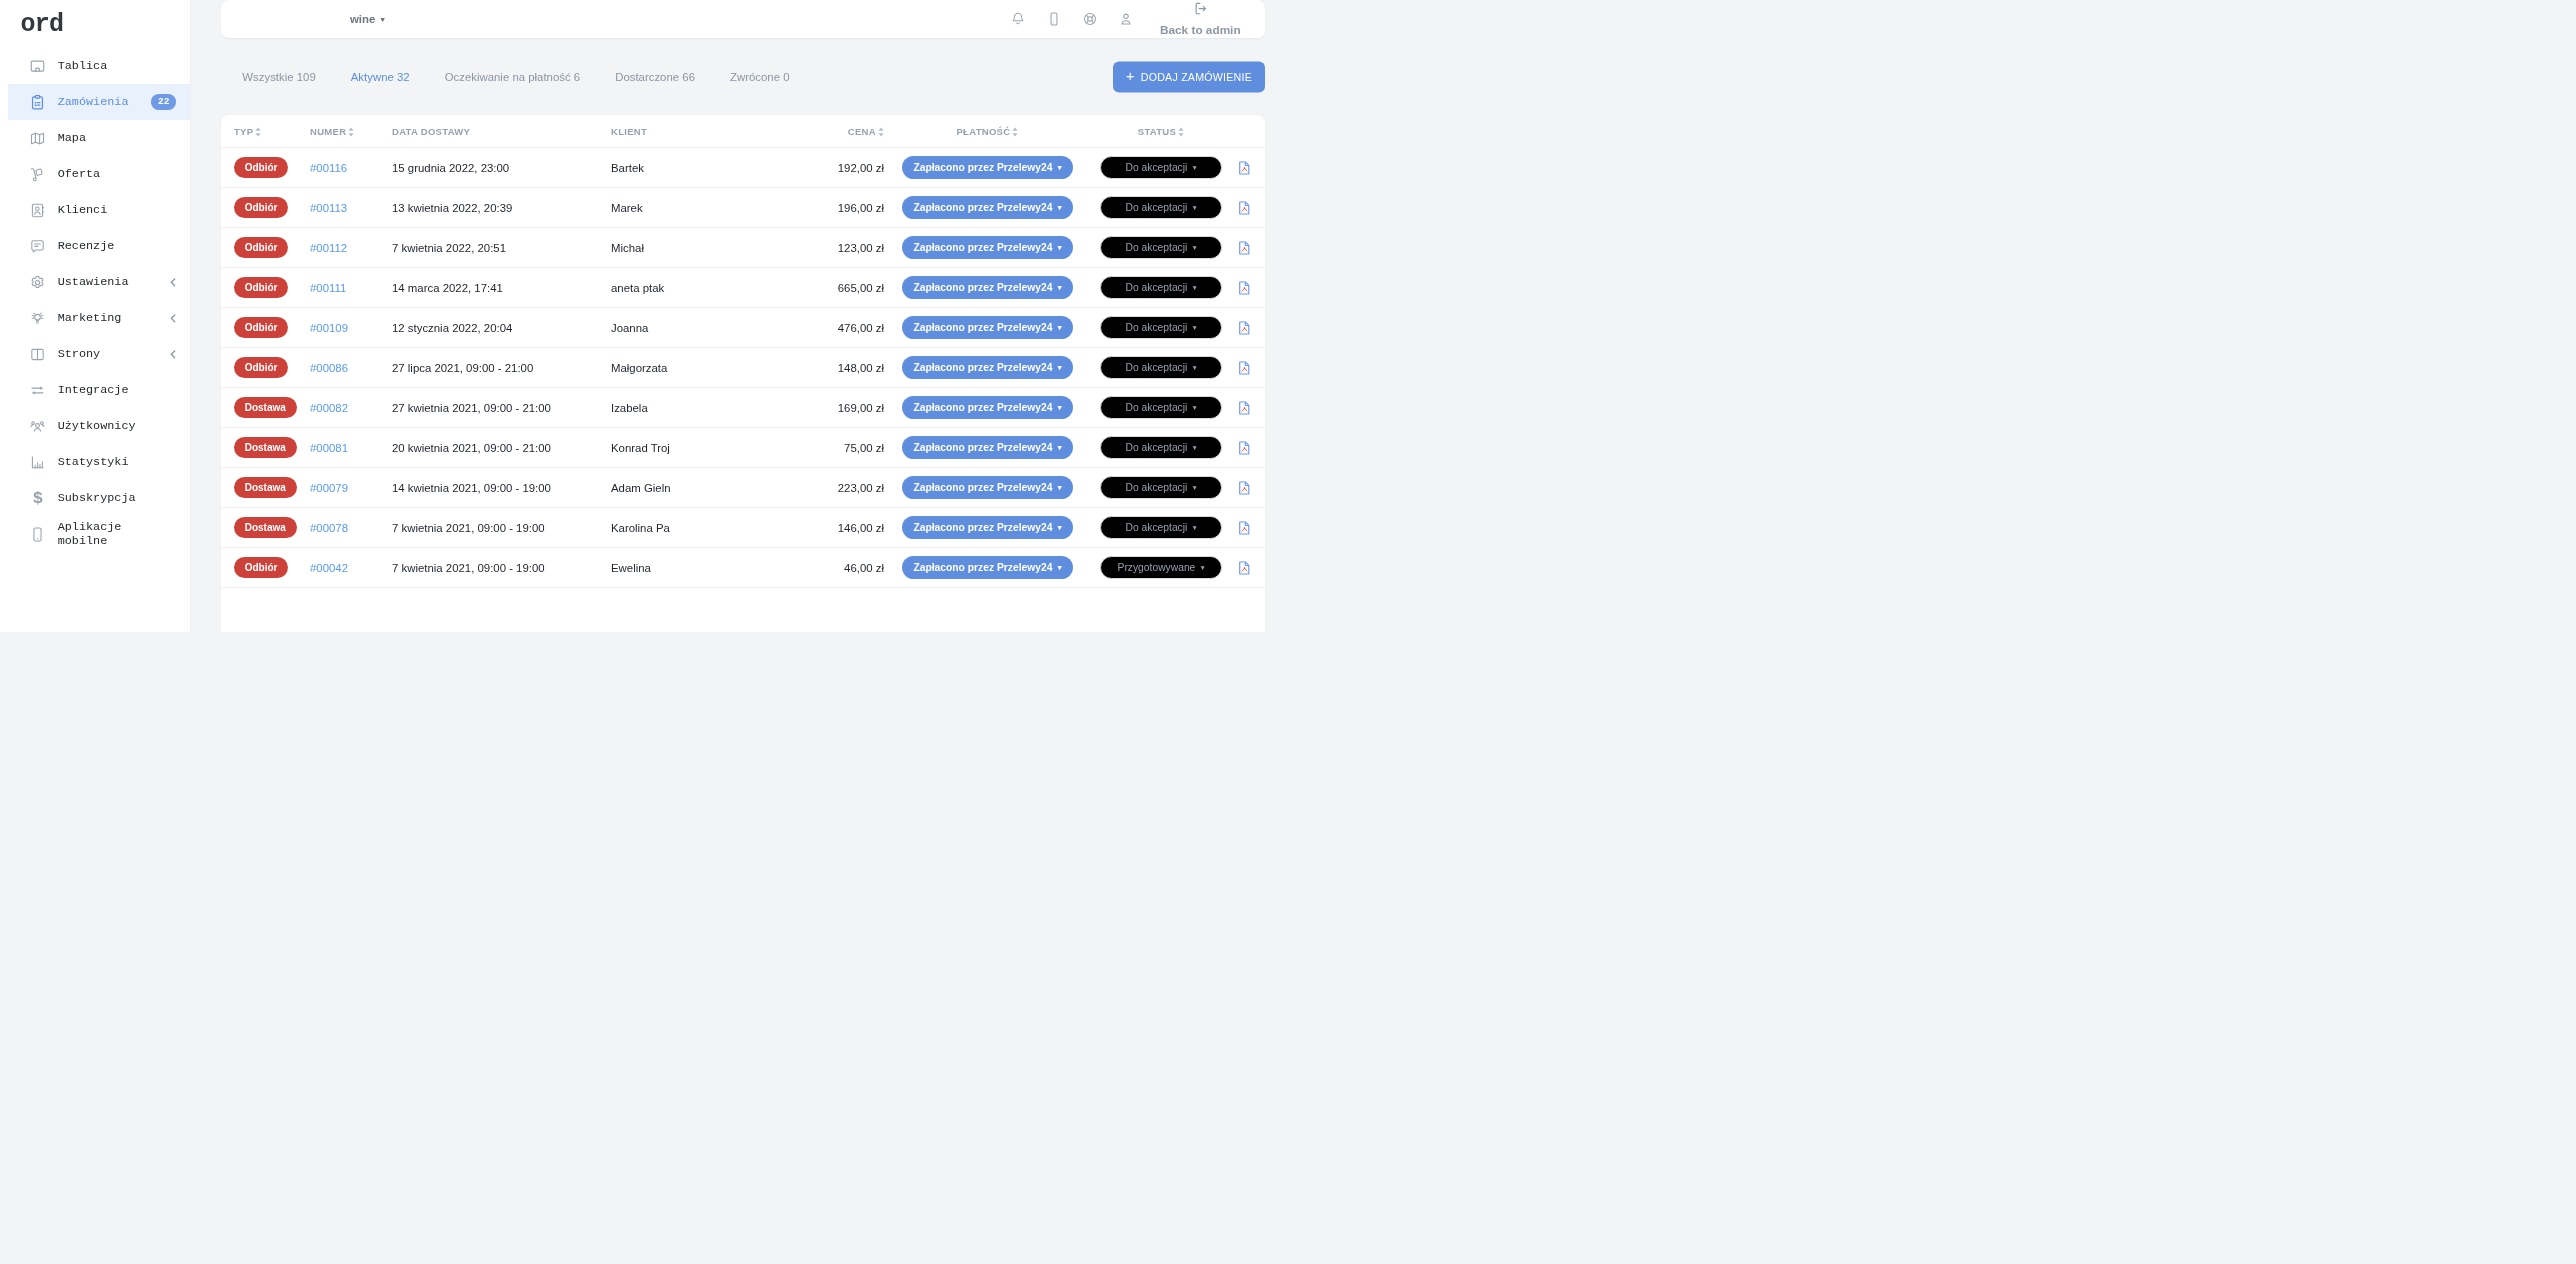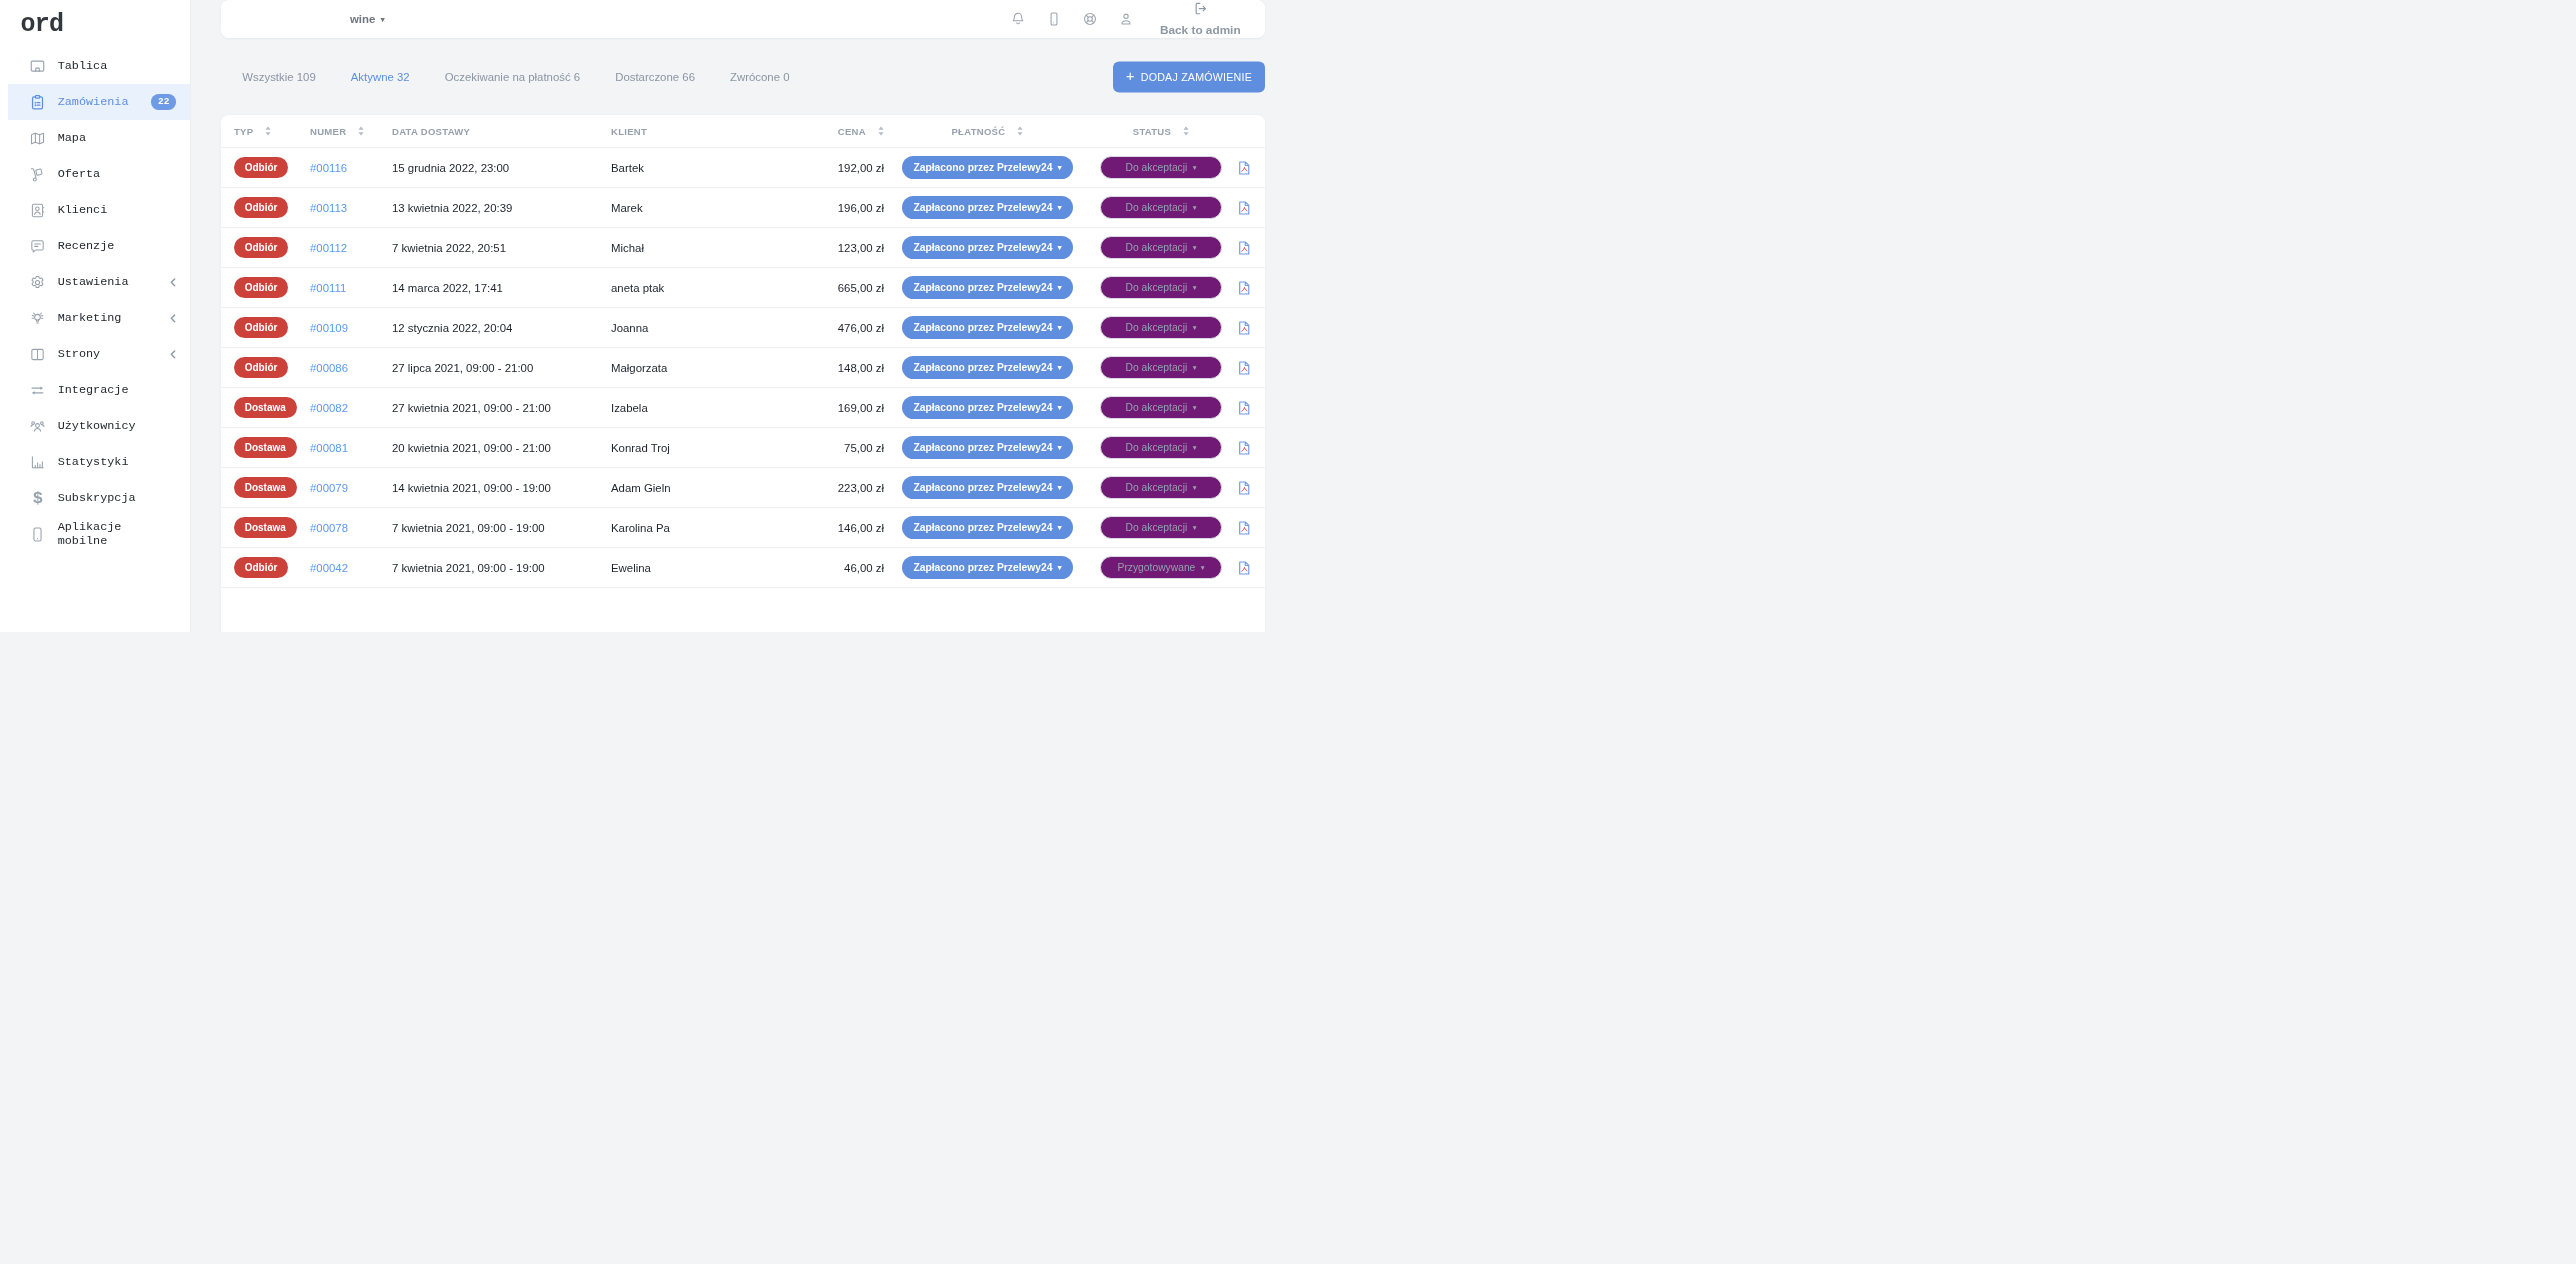--- a/index.html
+++ b/index.html
@@ -113,41 +113,41 @@
   
   .thead,.trow{
     display:grid;
     grid-template-columns:76px 82px 219px 166px 107px 207px 140px 20.6px;
     align-items:center;padding:0 13px;
   }
   .thead{
     height:33px;border-bottom:0.8px solid var(--divider);
     color:#97a1ae;font-size:9.5px;font-weight:700;letter-spacing:0.3px;
   }
-  .th{display:flex;align-items:flex-start;gap:12px;}
+  .th{display:flex;align-items:flex-end;gap:2px;}
   .th.right{justify-content:flex-end;}
   .th.center{justify-content:center;}
   .sorter{color:#b3bcc7;display:flex;}
   .trow{height:40px;border-bottom:0.8px solid var(--divider);font-size:11.4px;color:var(--dark);}
   .type-badge{
     display:inline-block;background:var(--badge-red);color:#fff;
     font-size:10px;font-weight:700;padding:4.6px 10.7px;border-radius:11.4px;line-height:1.15;
   }
   .order-link{color:var(--link-blue);text-decoration:none;cursor:pointer;}
   .c-price{text-align:right;}
   .c-pay,.c-status{display:flex;justify-content:center;}
   .pay-btn{
     background:var(--accent-blue);color:#fff;border:none;border-radius:11.4px;
     height:23px;padding:0 11.4px;font-size:10.3px;font-weight:700;
     display:flex;align-items:center;gap:5.3px;cursor:pointer;white-space:nowrap;
     font-family:"Liberation Sans", sans-serif;
   }
   .pay-btn .caret{font-size:7.6px;}
   .status-btn{
-    background:#701a75;color:#95a0ac;border:0.8px solid #d8dde3;border-radius:11.4px;
+    background:#000000;color:#95a0ac;border:0.8px solid #d8dde3;border-radius:11.4px;
     height:23px;width:122px;font-size:10.3px;
     display:flex;align-items:center;justify-content:center;gap:5.3px;cursor:pointer;white-space:nowrap;
     font-family:"Liberation Sans", sans-serif;
   }
   .status-btn .caret{font-size:7.6px;color:#95a0ac;}
   .c-pdf{display:flex;justify-content:flex-end;}
   .pdf-btn{cursor:pointer;display:flex;}
 </style>
 </head>
 <body>

